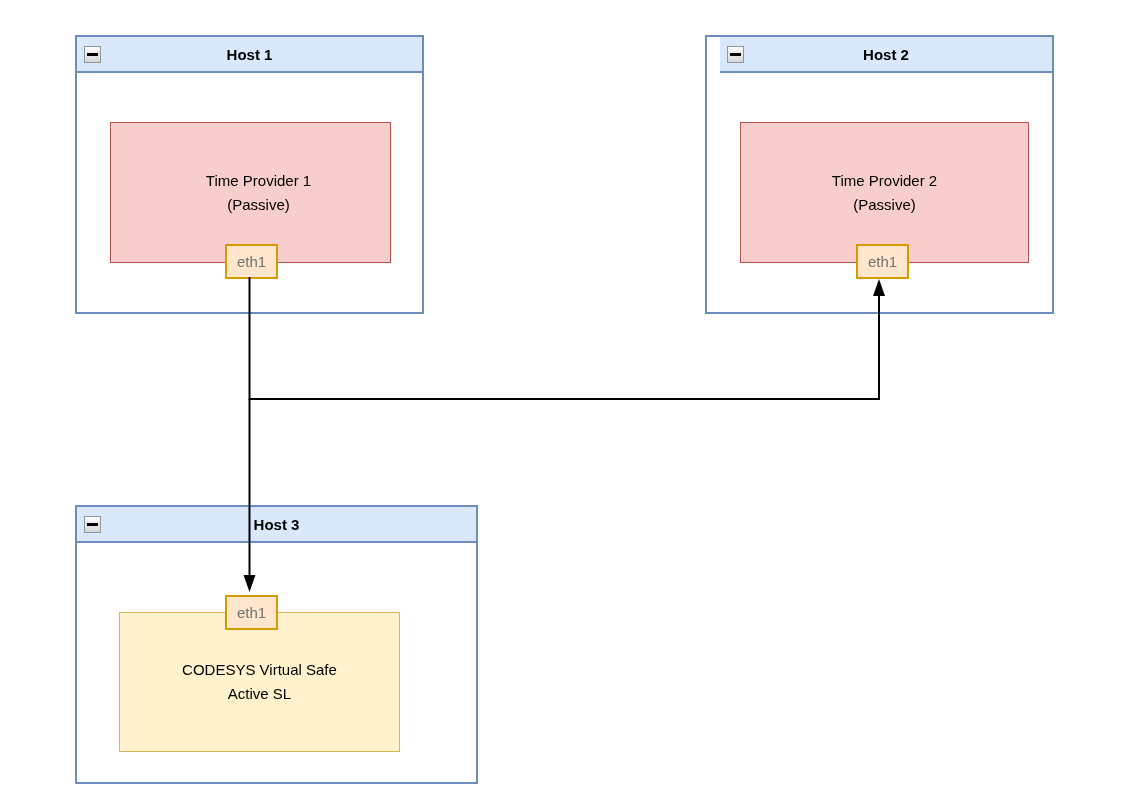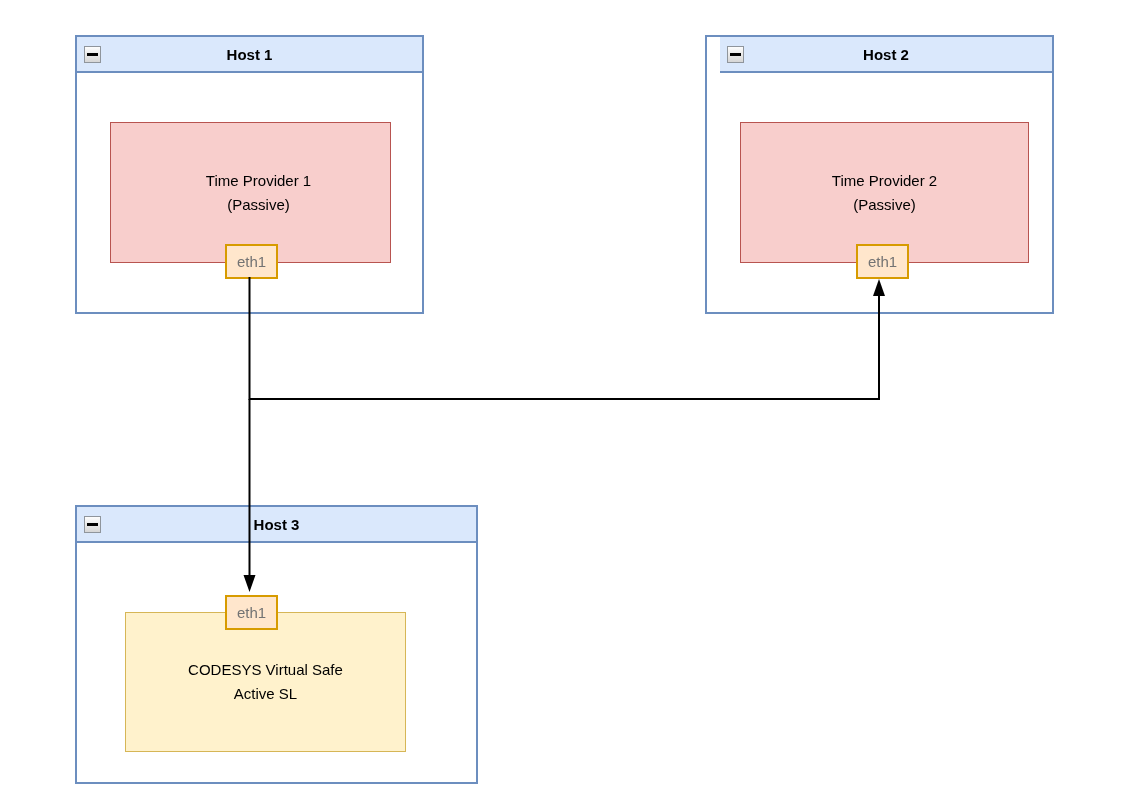--- a/index.html
+++ b/index.html
@@ -140,21 +140,21 @@
     </div>
   </div>
 
   <div class="host" style="left:75px; top:505px; width:403px; height:279px;">
     <div class="host-header">
       <button class="collapse-btn">
         <span class="bar"></span>
       </button>
       <span class="host-title">Host 3</span>
     </div>
-    <div class="node yellow" style="left:48px; top:105px; width:281px; height:140px;">
+    <div class="node yellow" style="left:42px; top:105px; width:281px; height:140px;">
       <span>CODESYS Virtual Safe</span>
       <span>Active SL</span>
     </div>
     <div class="port" style="left:148px; top:88px; width:53px; height:35px;">
       <span>eth1</span>
     </div>
   </div>
 
   <svg class="connectors" viewBox="0 0 1127 798" xmlns="http://www.w3.org/2000/svg">
 

